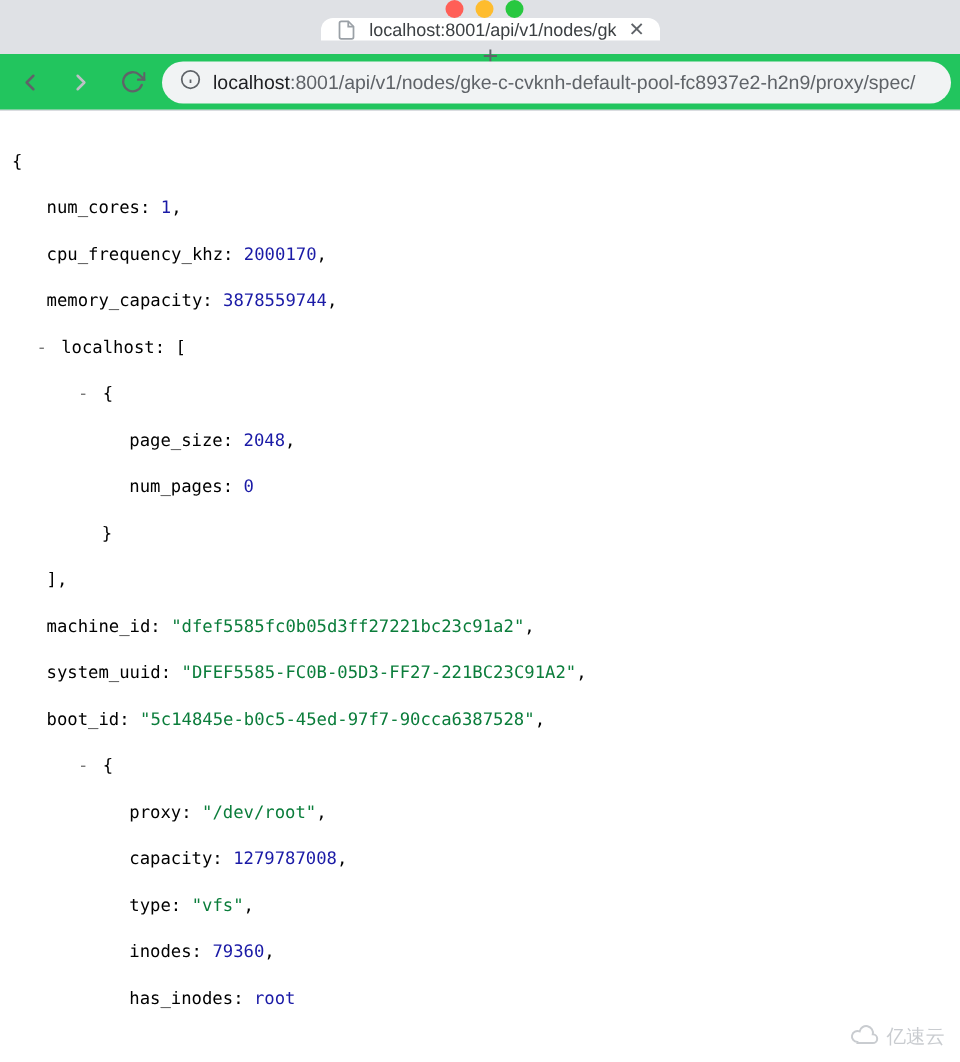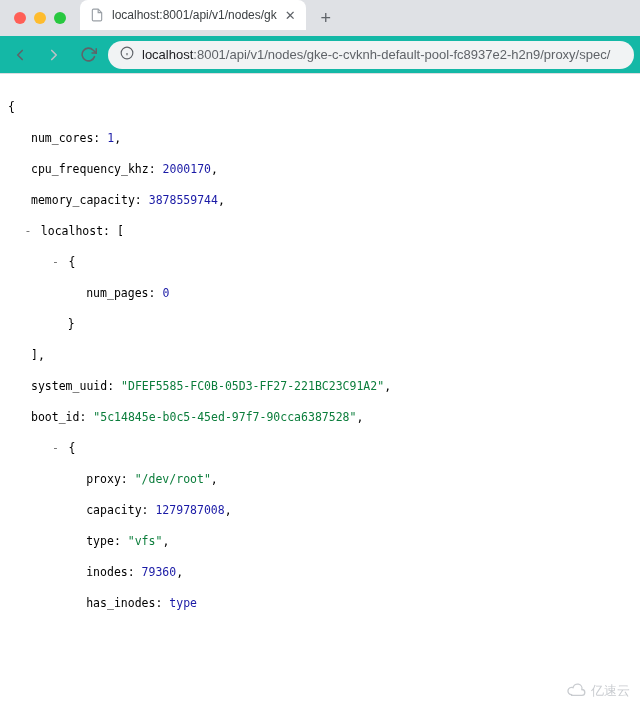--- a/index.html
+++ b/index.html
@@ -8,22 +8,23 @@
       background: #fff;
       width: 640px;
       height: 708px;
       overflow: hidden;
       position: relative;
     }
     .tab-bar {
       height: 36px;
       background: #dfe1e5;
       display: flex;
-      align-items: flex-start;
+      align-items: center;
       padding-left: 8px;
+      flex-direction: column;
     }
     .traffic-lights {
       display: flex;
       gap: 8px;
       align-self: center;
       padding: 0 8px 0 6px;
     }
     .traffic-lights span {
       width: 12px;
       height: 12px;
@@ -62,21 +63,21 @@
       align-items: center;
       justify-content: center;
       color: #5f6368;
       font-size: 18px;
       margin-left: 6px;
       align-self: center;
       cursor: pointer;
     }
     .toolbar {
       height: 38px;
-      background: #14b8a6;
+      background: #22c55e;
       border-bottom: 1px solid #dadce0;
       display: flex;
       align-items: center;
       padding: 0 6px;
       gap: 6px;
     }
     .nav-btn {
       width: 28px;
       height: 28px;
       display: flex;
@@ -184,31 +185,33 @@
   </div>
 </div>
 
 <div class="json-view">
 <span class="pre-line">{</span>
 <span class="ind1"><span class="k">num_cores:</span> <span class="num">1</span>,</span>
 <span class="ind1"><span class="k">cpu_frequency_khz:</span> <span class="num">2000170</span>,</span>
 <span class="ind1"><span class="k">memory_capacity:</span> <span class="num">3878559744</span>,</span>
 <span class="pre-line">  <span class="toggler">-</span> <span class="k">localhost:</span> [</span>
 <span class="pre-line">      <span class="toggler">-</span> {</span>
+<span class="ind4"><span class="k">page_size:</span> <span class="num">2048</span>,</span>
 <span class="ind4"><span class="k">num_pages:</span> <span class="num">0</span></span>
 <span class="ind3">}</span>
 <span class="ind1">],</span>
+<span class="ind1"><span class="k">machine_id:</span> <span class="str">"dfef5585fc0b05d3ff27221bc23c91a2"</span>,</span>
 <span class="ind1"><span class="k">system_uuid:</span> <span class="str">"DFEF5585-FC0B-05D3-FF27-221BC23C91A2"</span>,</span>
 <span class="ind1"><span class="k">boot_id:</span> <span class="str">"5c14845e-b0c5-45ed-97f7-90cca6387528"</span>,</span>
 <span class="pre-line">      <span class="toggler">-</span> {</span>
 <span class="ind4"><span class="k">proxy:</span> <span class="str">"/dev/root"</span>,</span>
 <span class="ind4"><span class="k">capacity:</span> <span class="num">1279787008</span>,</span>
 <span class="ind4"><span class="k">type:</span> <span class="str">"vfs"</span>,</span>
 <span class="ind4"><span class="k">inodes:</span> <span class="num">79360</span>,</span>
-<span class="ind4"><span class="k">has_inodes:</span> <span class="bool">type</span></span>
+<span class="ind4"><span class="k">has_inodes:</span> <span class="bool">root</span></span>
 
 
 
 
 
 
 
 
 
 

